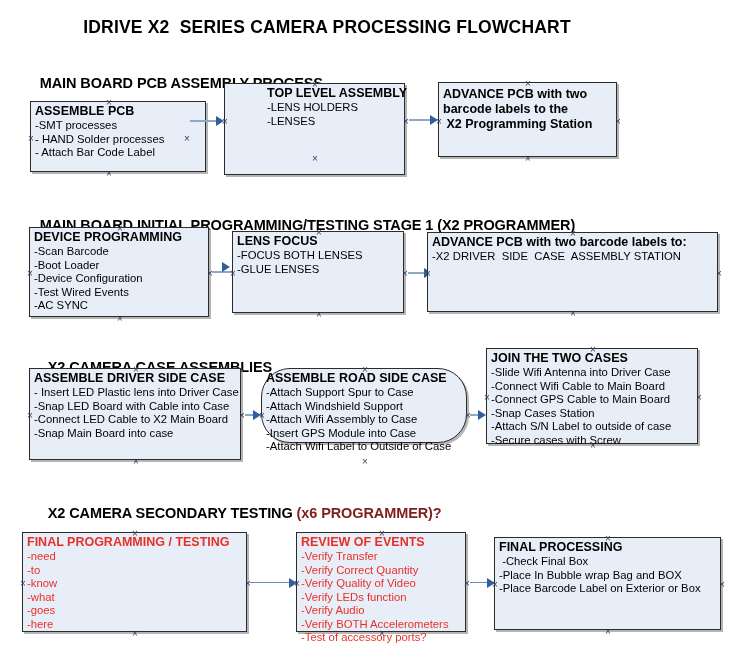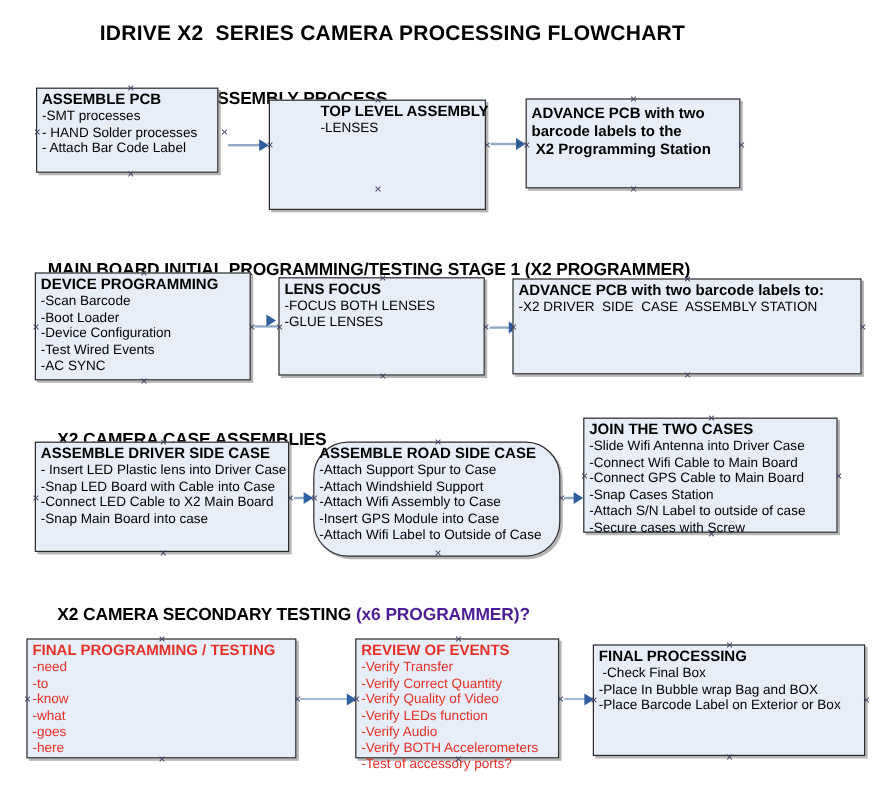--- a/index.html
+++ b/index.html
@@ -34,21 +34,21 @@
     white-space: pre;
   }
   .section-title {
     position: absolute;
     font-size: 14.5px;
     font-weight: bold;
     white-space: pre;
     letter-spacing: -0.1px;
   }
   .section-title .accent {
-    color: #4c1d95;
+    color: #7f1d1d;
   }
 
   
   .box {
     position: absolute;
     box-sizing: border-box;
     background: #e8eef7;
     border: 1px solid #2b2b2b;
     box-shadow: 2px 2px 0 rgba(120,120,120,0.55);
     padding: 2px 3px 2px 4px;
@@ -115,36 +115,37 @@
 <body>
 
 <div id="canvas">
 
   <div class="doc-title">IDRIVE X2  SERIES CAMERA PROCESSING FLOWCHART</div>
 
   <div class="section-title" style="left:24px; top:59px;">
     <span>MAIN BOARD PCB ASSEMBLY PROCESS</span>
   </div>
 
-  <div class="box" style="left:30px; top:73px; width:152px; height:71px;">
+  <div class="box" style="left:30px; top:101px; width:176px; height:71px;">
     <div class="title">ASSEMBLE PCB</div>
     <div class="line">-SMT processes</div>
     <div class="line">- HAND Solder processes</div>
     <div class="line">- Attach Bar Code Label</div>
     <div class="hx" style="left:78px; top:0px;"></div>
     <div class="hx" style="left:78px; top:71px;"></div>
     <div class="hx" style="left:0px; top:36px;"></div>
     <div class="hx" style="left:156px; top:36px;"></div>
   </div>
 
   <div class="conn" style="left:190px; top:120px; width:30px;"></div>
   <div class="arrowhead" style="left:216px; top:116px;"></div>
 
   <div class="box" style="left:224px; top:83px; width:181px; height:92px;padding-left:42px;">
     <div class="title">TOP LEVEL ASSEMBLY</div>
+    <div class="line">-LENS HOLDERS</div>
     <div class="line">-LENSES</div>
     <div class="hx" style="left:90px; top:0px;"></div>
     <div class="hx" style="left:90px; top:74px;"></div>
     <div class="hx" style="left:0px; top:37px;"></div>
     <div class="hx" style="left:181px; top:37px;"></div>
   </div>
 
   <div class="conn" style="left:409px; top:119px; width:24px;"></div>
   <div class="arrowhead" style="left:430px; top:115px;"></div>
 
@@ -212,21 +213,21 @@
     <div class="line">-Snap Main Board into case</div>
     <div class="hx" style="left:106px; top:0px;"></div>
     <div class="hx" style="left:106px; top:92px;"></div>
     <div class="hx" style="left:0px; top:46px;"></div>
     <div class="hx" style="left:212px; top:46px;"></div>
   </div>
 
   <div class="conn" style="left:245px; top:414px; width:16px;"></div>
   <div class="arrowhead" style="left:253px; top:410px;"></div>
 
-  <div class="box" style="left:261px; top:368px; width:206px; height:96px;border-radius:29px;">
+  <div class="box" style="left:261px; top:368px; width:206px; height:75px;border-radius:29px;">
     <div class="title">ASSEMBLE ROAD SIDE CASE</div>
     <div class="line">-Attach Support Spur to Case</div>
     <div class="line">-Attach Windshield Support</div>
     <div class="line">-Attach Wifi Assembly to Case</div>
     <div class="line">-Insert GPS Module into Case</div>
     <div class="line">-Attach Wifi Label to Outside of Case</div>
     <div class="hx" style="left:103px; top:0px;"></div>
     <div class="hx" style="left:103px; top:92px;"></div>
     <div class="hx" style="left:0px; top:46px;"></div>
     <div class="hx" style="left:206px; top:46px;"></div>

